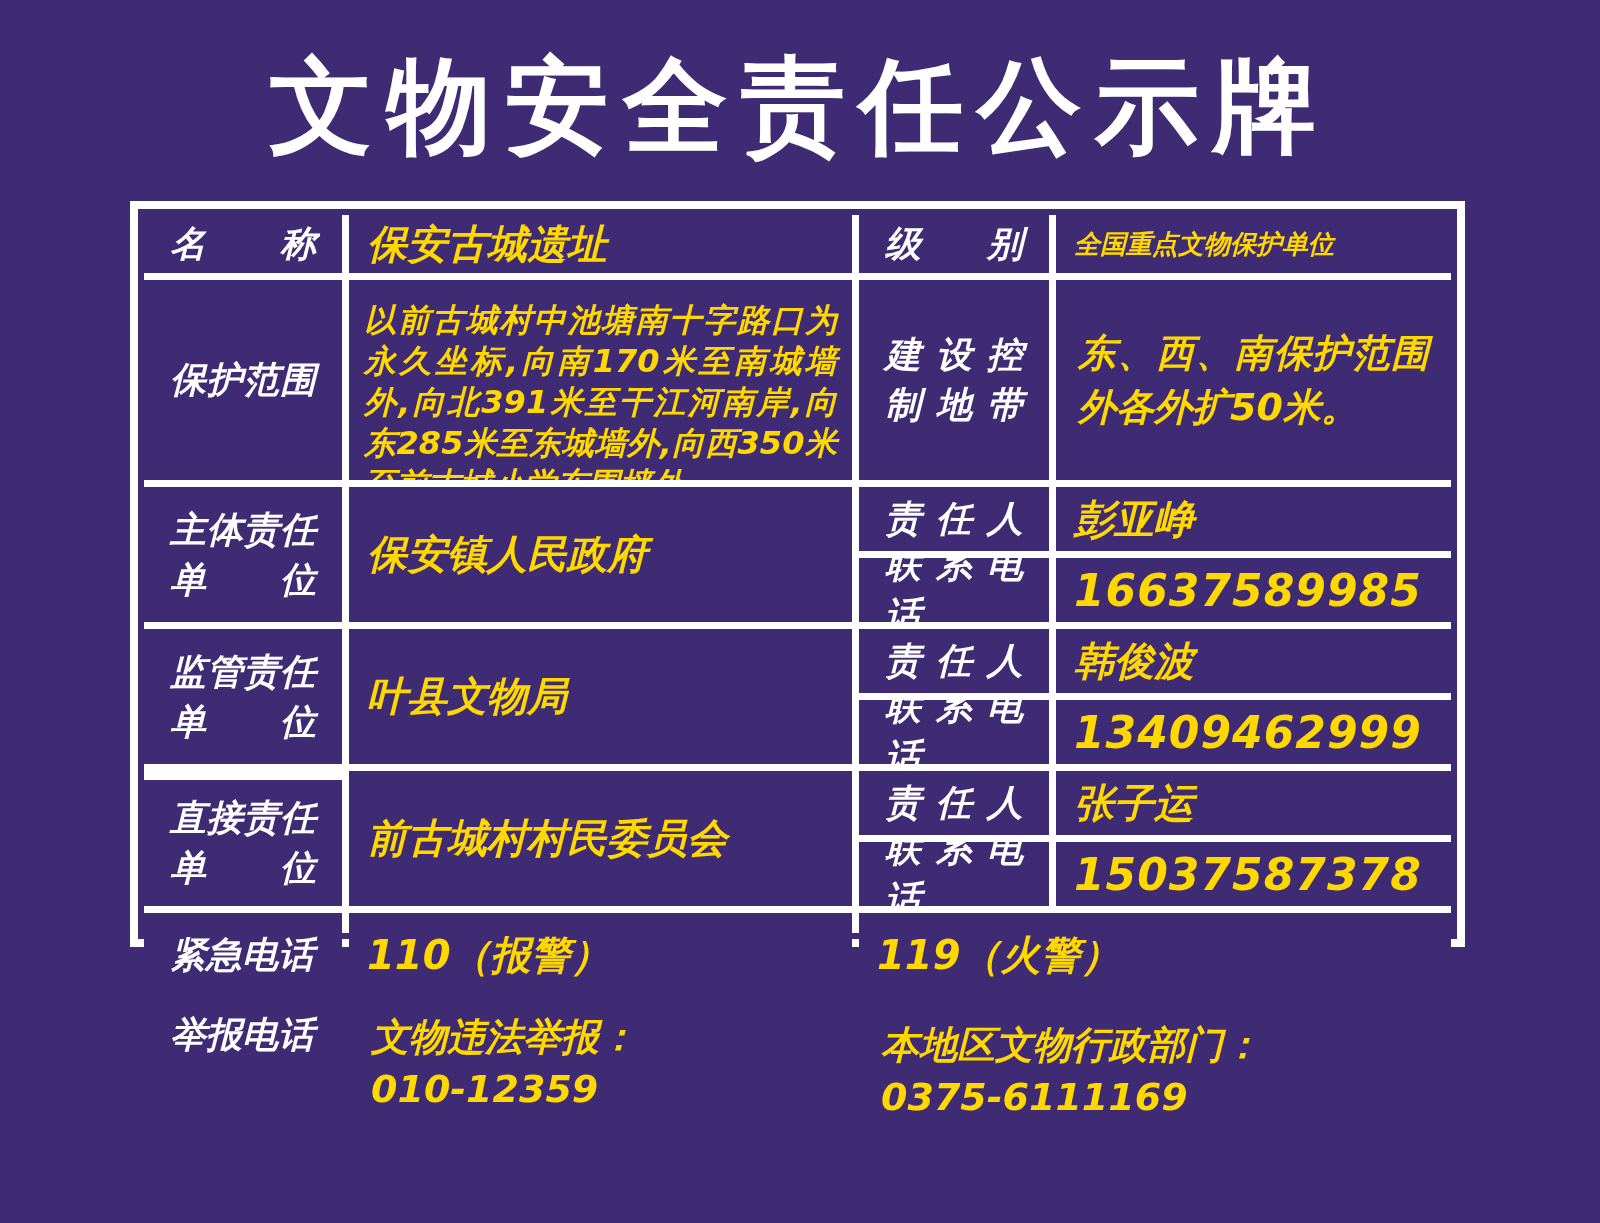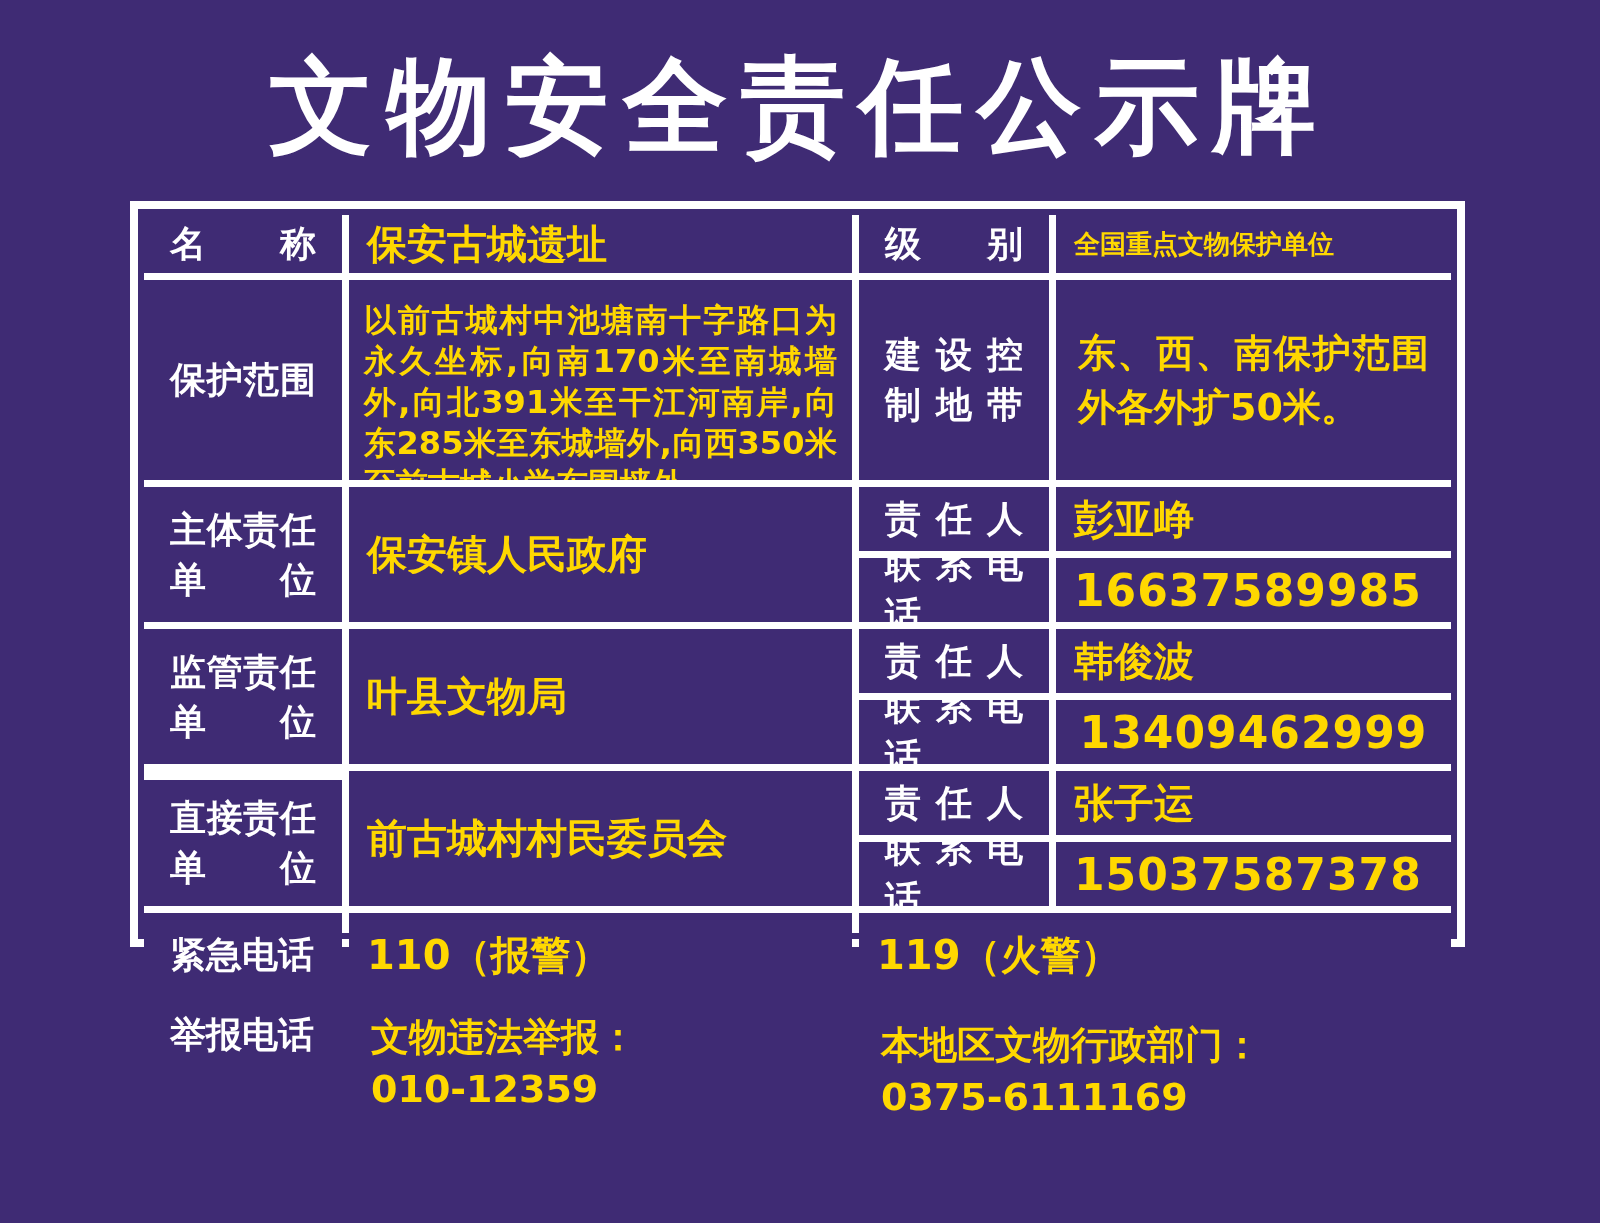--- a/index.html
+++ b/index.html
@@ -18,20 +18,21 @@
     letter-spacing:14px;
     white-space:nowrap;
   }
   .board{
     position:absolute;left:130px;top:201px;
     width:1335px;height:746px;
     box-sizing:border-box;
     border:8px solid #ffffff;
     padding:6px;
     background:#3f2b74;
+    font-style:italic;
   }
   .grid{
     width:100%;height:100%;
     display:grid;
     grid-template-columns:198px 503px 190px 395px;
     grid-template-rows:58px 200px 64px 64px 64px 64px 64px 64px 84px 118px;
     gap:7px;
     background:#ffffff;
   }
   .cell{
@@ -71,21 +72,21 @@
   
   .c-name-l{grid-area:1/1/2/2;} .c-name-v{grid-area:1/2/2/3;}
   .c-level-l{grid-area:1/3/2/4;} .c-level-v{grid-area:1/4/2/5;}
   .c-scope-l{grid-area:2/1/3/2;} .c-scope-v{grid-area:2/2/3/3;}
   .c-ctrl-l{grid-area:2/3/3/4;} .c-ctrl-v{grid-area:2/4/3/5;align-items:center;}
   .s1-unit-l{grid-area:3/1/5/2;} .s1-unit-v{grid-area:3/2/5/3;}
   .s1-person-l{grid-area:3/3/4/4;} .s1-person-v{grid-area:3/4/4/5;}
   .s1-phone-l{grid-area:4/3/5/4;} .s1-phone-v{grid-area:4/4/5/5;}
   .s2-unit-l{grid-area:5/1/7/2;} .s2-unit-v{grid-area:5/2/7/3;}
   .s2-person-l{grid-area:5/3/6/4;} .s2-person-v{grid-area:5/4/6/5;}
-  .s2-phone-l{grid-area:6/3/7/4;} .s2-phone-v{grid-area:6/4/7/5;justify-content:center;}
+  .s2-phone-l{grid-area:6/3/7/4;} .s2-phone-v{grid-area:6/4/7/5;}
   .s3-unit-l{grid-area:7/1/9/2;margin-top:9px;} .s3-unit-v{grid-area:7/2/9/3;}
   .s3-person-l{grid-area:7/3/8/4;} .s3-person-v{grid-area:7/4/8/5;}
   .s3-phone-l{grid-area:8/3/9/4;} .s3-phone-v{grid-area:8/4/9/5;}
   .c-emg-l{grid-area:9/1/11/2;}
   .c-police{grid-area:9/2/10/3;}
   .c-fire{grid-area:9/3/10/5;}
   .c-report-l{grid-area:10/2/11/3;}
   .c-report-r{grid-area:10/3/11/5;margin-top:16px;}
 </style>
 </head>

